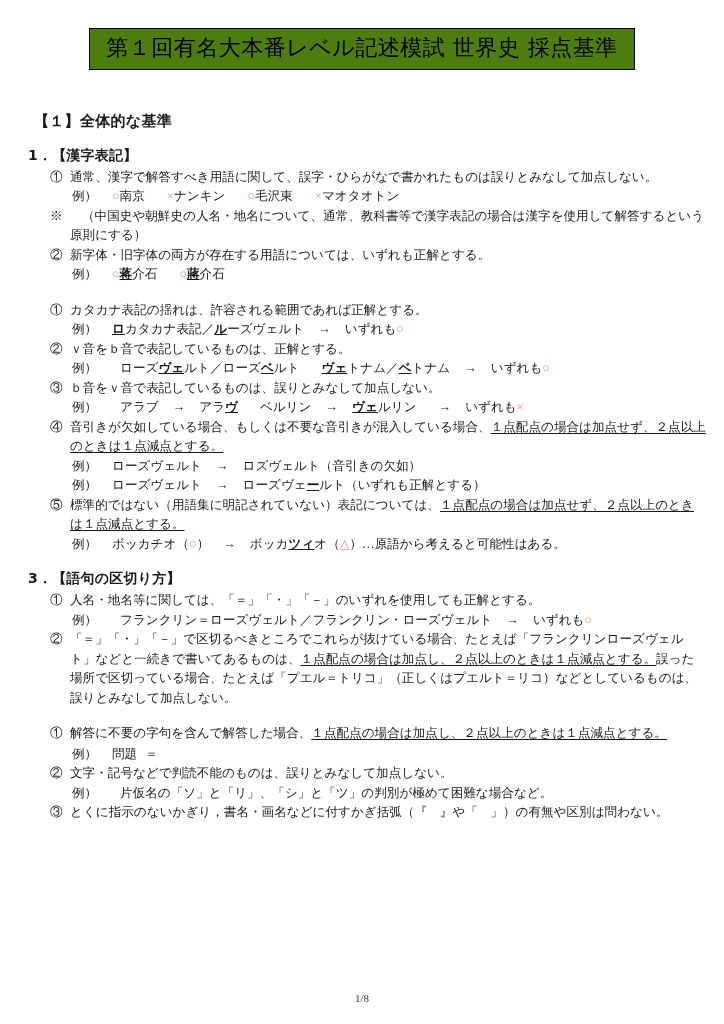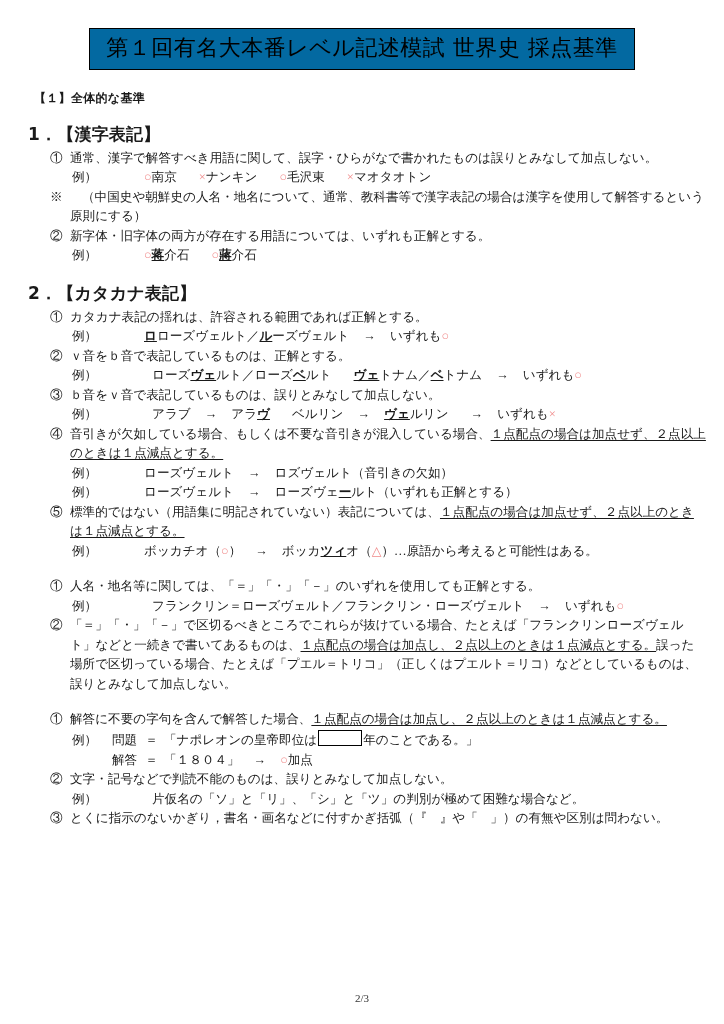--- a/index.html
+++ b/index.html
@@ -31,40 +31,40 @@
   }
   .title-box {
     border: 1px solid #000;
     padding: 5px 16px 7px 16px;
     font-family: "DejaVu Sans", "Liberation Sans", sans-serif;
     font-size: 22px;
     line-height: 1.25;
     letter-spacing: 0.5px;
     white-space: nowrap;
     color: #000;
-    background: #0369a1;
+    background: #4d7c0f;
   }
 
   
   .bracket-head {
-    margin: 20px 0 0 34px;
+    margin: 42px 0 0 34px;
     font-family: "DejaVu Sans", "Liberation Sans", sans-serif;
     font-weight: bold;
-    font-size: 12px;
+    font-size: 15px;
     letter-spacing: 0.3px;
   }
 
   
   .group {
     margin: 16px 0 0 28px;
   }
   .group-head {
     font-family: "DejaVu Sans", "Liberation Sans", sans-serif;
     font-weight: bold;
-    font-size: 17px;
+    font-size: 14px;
     letter-spacing: 0.2px;
     margin-bottom: 3px;
   }
   .item {
     display: flex;
     align-items: flex-start;
     margin-left: 22px;
     font-size: 12.6px;
     line-height: 1.55;
   }
@@ -83,21 +83,20 @@
     line-height: 1.55;
     display: flex;
     align-items: flex-start;
   }
   .ex-label {
     flex: 0 0 auto;
     width: 40px;
   }
   .ex-body {
     flex: 1 1 auto;
-    margin-left: 32px;
   }
   .note {
     display: flex;
     align-items: flex-start;
     margin-left: 22px;
     font-size: 12.6px;
     line-height: 1.55;
   }
   .note-marker {
     flex: 0 0 auto;
@@ -189,32 +188,29 @@
     </div>
     <div class="ex">
       <span class="ex-label">例）</span>
       <span class="ex-body">
         <span class="mark-ok">○</span><span class="bu">蒋</span><span>介石</span><span class="gap-l"></span><span class="mark-ok">○</span><span class="bu">蔣</span><span>介石</span>
       </span>
     </div>
   </div>
 
   <div class="group">
-    <div class="group-head">
-      <span>2．</span><span>【カタカナ表記】</span>
-    </div>
 
     <div class="item">
       <span class="item-marker">①</span>
       <span class="item-body">カタカナ表記の揺れは、許容される範囲であれば正解とする。</span>
     </div>
     <div class="ex">
       <span class="ex-label">例）</span>
       <span class="ex-body">
-        <span class="bu">ロ</span><span>ローズヴェルト／</span><span class="bu">ル</span><span>ーズヴェルト</span><span class="gap"></span><span>→</span><span class="gap"></span><span>いずれも</span><span class="mark-ok">○</span>
+        <span class="bu">ロ</span><span>カタカナ表記／</span><span class="bu">ル</span><span>ーズヴェルト</span><span class="gap"></span><span>→</span><span class="gap"></span><span>いずれも</span><span class="mark-ok">○</span>
       </span>
     </div>
 
     <div class="item">
       <span class="item-marker">②</span>
       <span class="item-body">ｖ音をｂ音で表記しているものは、正解とする。</span>
     </div>
     <div class="ex">
       <span class="ex-label">例）</span>
       <span class="ex-body">
@@ -256,20 +252,23 @@
     </div>
     <div class="ex">
       <span class="ex-label">例）</span>
       <span class="ex-body">
         <span>ボッカチオ（</span><span class="mark-ok">○</span><span>）</span><span class="gap"></span><span>→</span><span class="gap"></span><span>ボッカ</span><span class="bu">ツィ</span><span>オ（</span><span class="mark-tri">△</span><span>）…原語から考えると可能性はある。</span>
       </span>
     </div>
   </div>
 
   <div class="group">
+    <div class="group-head">
+      <span>3．</span><span>【語句の区切り方】</span>
+    </div>
 
     <div class="item">
       <span class="item-marker">①</span>
       <span class="item-body">人名・地名等に関しては、「＝」「・」「－」のいずれを使用しても正解とする。</span>
     </div>
     <div class="ex">
       <span class="ex-label">例）</span>
       <span class="ex-body">
         <span class="gap-s"></span><span>フランクリン＝ローズヴェルト／フランクリン・ローズヴェルト</span><span class="gap"></span><span>→</span><span class="gap"></span><span>いずれも</span><span class="mark-ok">○</span>
       </span>
@@ -284,40 +283,34 @@
   <div class="group">
 
     <div class="item">
       <span class="item-marker">①</span>
       <span class="item-body"><span>解答に不要の字句を含んで解答した場合、</span><span class="ul">１点配点の場合は加点し、２点以上のときは１点減点とする。</span></span>
     </div>
 
     <div class="sub-ex">
       <span class="c1">例）</span>
       <span class="c2"><span>問題</span><span class="gap-s"></span><span>＝</span></span>
-      <span class="c3"><span>「ナポレオンの皇帝即位は</span><span class="blankbox"></span><span>年のことである。」</span></span>
-    </div>
-
-    <div class="sub-ex">
-      <span class="c1"></span>
-      <span class="c2"><span>解答</span><span class="gap-s"></span><span>＝</span></span>
-      <span class="c3"><span>「１８０４」</span><span class="gap"></span><span>→</span><span class="gap"></span><span class="mark-ok">○</span><span>加点</span></span>
-    </div>
+    </div>
+
 
 
     <div class="item">
       <span class="item-marker">②</span>
       <span class="item-body">文字・記号などで判読不能のものは、誤りとみなして加点しない。</span>
     </div>
     <div class="ex">
       <span class="ex-label">例）</span>
       <span class="ex-body"><span class="gap-s"></span><span>片仮名の「ソ」と「リ」、「シ」と「ツ」の判別が極めて困難な場合など。</span></span>
     </div>
 
     <div class="item">
       <span class="item-marker">③</span>
       <span class="item-body">とくに指示のないかぎり，書名・画名などに付すかぎ括弧（『　』や「　」）の有無や区別は問わない。</span>
     </div>
   </div>
 
-  <div class="footer">2/3</div>
+  <div class="footer">1/8</div>
 
 </div>
 
 </body></html>

